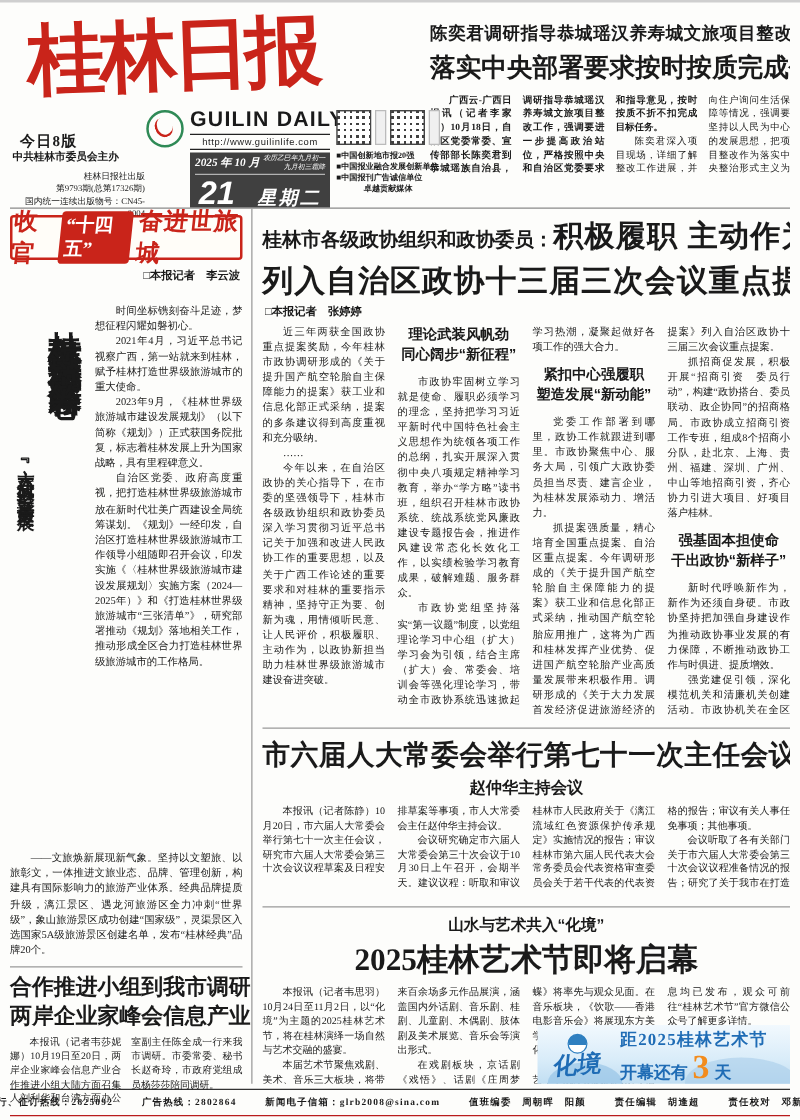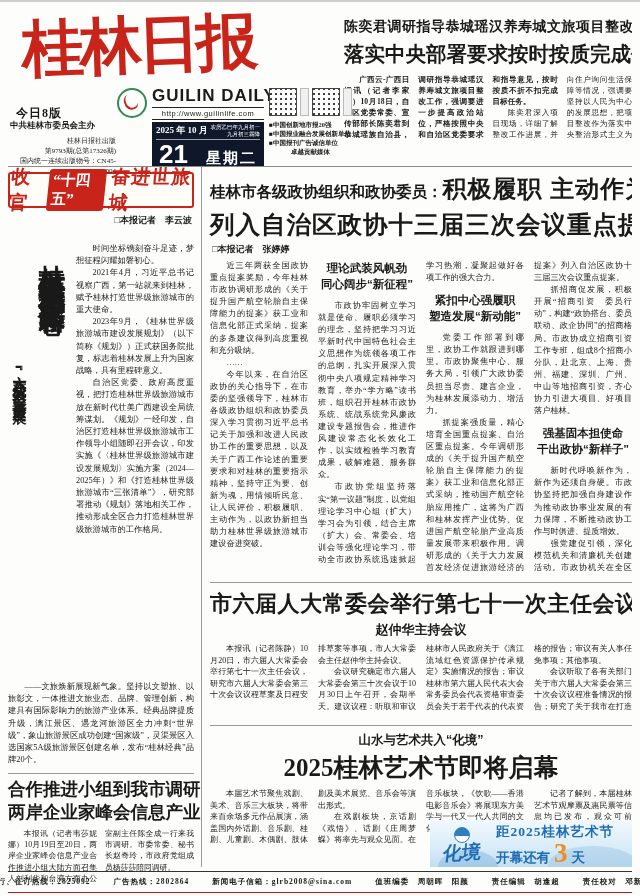--- a/index.html
+++ b/index.html
@@ -15,21 +15,21 @@
   .mast-sub{display:flex;margin-top:2px;}
   .mast-info{width:108px;flex:none;font-size:7px;line-height:10px;text-align:right;padding-top:2px;}
   .today{font-size:12px;font-weight:bold;letter-spacing:1px;text-align:left;padding-left:8px;margin-top:20px;}
   .org{font-size:8.5px;font-weight:bold;margin:2px 0 6px 0;text-align:left;padding-left:2px;}
   .seal{width:26px;height:26px;border:2px solid #2f8a56;border-radius:50%;flex:none;margin:2px 3px 0 1px;position:relative;}
   .seal::after{content:"";position:absolute;left:5px;top:4px;width:12px;height:14px;
          border-left:2.5px solid #c9241a;border-bottom:2.5px solid #c9241a;border-radius:50% 0 50% 60%;transform:rotate(-18deg);}
   .gd-box{width:112px;flex:none;margin-left:2px;}
   .gd-title{font-family:"Liberation Sans",sans-serif;font-weight:900;font-size:17px;letter-spacing:1px;white-space:nowrap;}
   .gd-url{font-family:"Liberation Sans",sans-serif;font-size:7.5px;letter-spacing:.5px;border-top:1.5px solid #222;border-bottom:1.5px solid #222;padding:1px 0;margin:1px 0 2px 0;text-align:center;}
-  .date-box{background:#0f172a;color:#fff;height:44px;padding:2px 4px;box-sizing:border-box;}
+  .date-box{background:#404040;color:#fff;height:44px;padding:2px 4px;box-sizing:border-box;font-style:italic;}
   .db-top{display:flex;justify-content:space-between;align-items:flex-start;border-bottom:1px solid rgba(255,255,255,.6);padding-bottom:1px;}
   .db-month{font-size:9px;font-weight:bold;}
   .db-lunar{font-size:5.5px;line-height:7px;white-space:pre-line;text-align:right;}
   .db-bottom{display:flex;align-items:baseline;justify-content:space-between;padding:0 3px;}
   .db-day{font-family:"Liberation Sans",sans-serif;font-size:26px;font-weight:900;line-height:28px;}
   .db-week{font-size:15px;font-weight:bold;letter-spacing:2px;}
   .mast-right{flex:1;padding-left:5px;}
   .qr-row{display:flex;gap:3px;align-items:flex-start;margin-top:2px;}
   .qr{width:26px;height:26px;border:1px solid #444;
       background-image:repeating-linear-gradient(0deg,#222 0 2px,#fff 2px 5px),repeating-linear-gradient(90deg,#222 0 2px,#fff 2px 5px);
@@ -245,20 +245,21 @@
           </div>
       </div>
 
       <div class="hrule"></div>
 
       <div>
         <div class="art-kicker">山水与艺术共入“化境”</div>
         <div class="art-h">2025桂林艺术节即将启幕</div>
         <div class="art-wrap">
           <div class="art-body">
+              <p>本报讯（记者韦思羽）10月24日至11月2日，以“化境”为主题的2025桂林艺术节，将在桂林演绎一场自然与艺术交融的盛宴。</p>
               <p>本届艺术节聚焦戏剧、美术、音乐三大板块，将带来百余场多元作品展演，涵盖国内外话剧、音乐剧、桂剧、儿童剧、木偶剧、肢体剧及美术展览、音乐会等演出形式。</p>
               <p>在戏剧板块，京话剧《戏悟》、话剧《庄周梦蝶》将率先与观众见面。在音乐板块，《饮歌——香港电影音乐会》将展现东方美学与一代又一代人共同的文化记忆和文化认同。</p>
               <p>记者了解到，本届桂林艺术节观摩票及惠民票等信息均已发布，观众可前往“桂林艺术节”官方微信公众号了解更多详情。</p>
             </div>
           <div class="promo">
             <div class="promo-logo">
               <span class="promo-emblem"></span>
               <span class="promo-name">化境</span>
             </div>
             <div class="promo-text">

